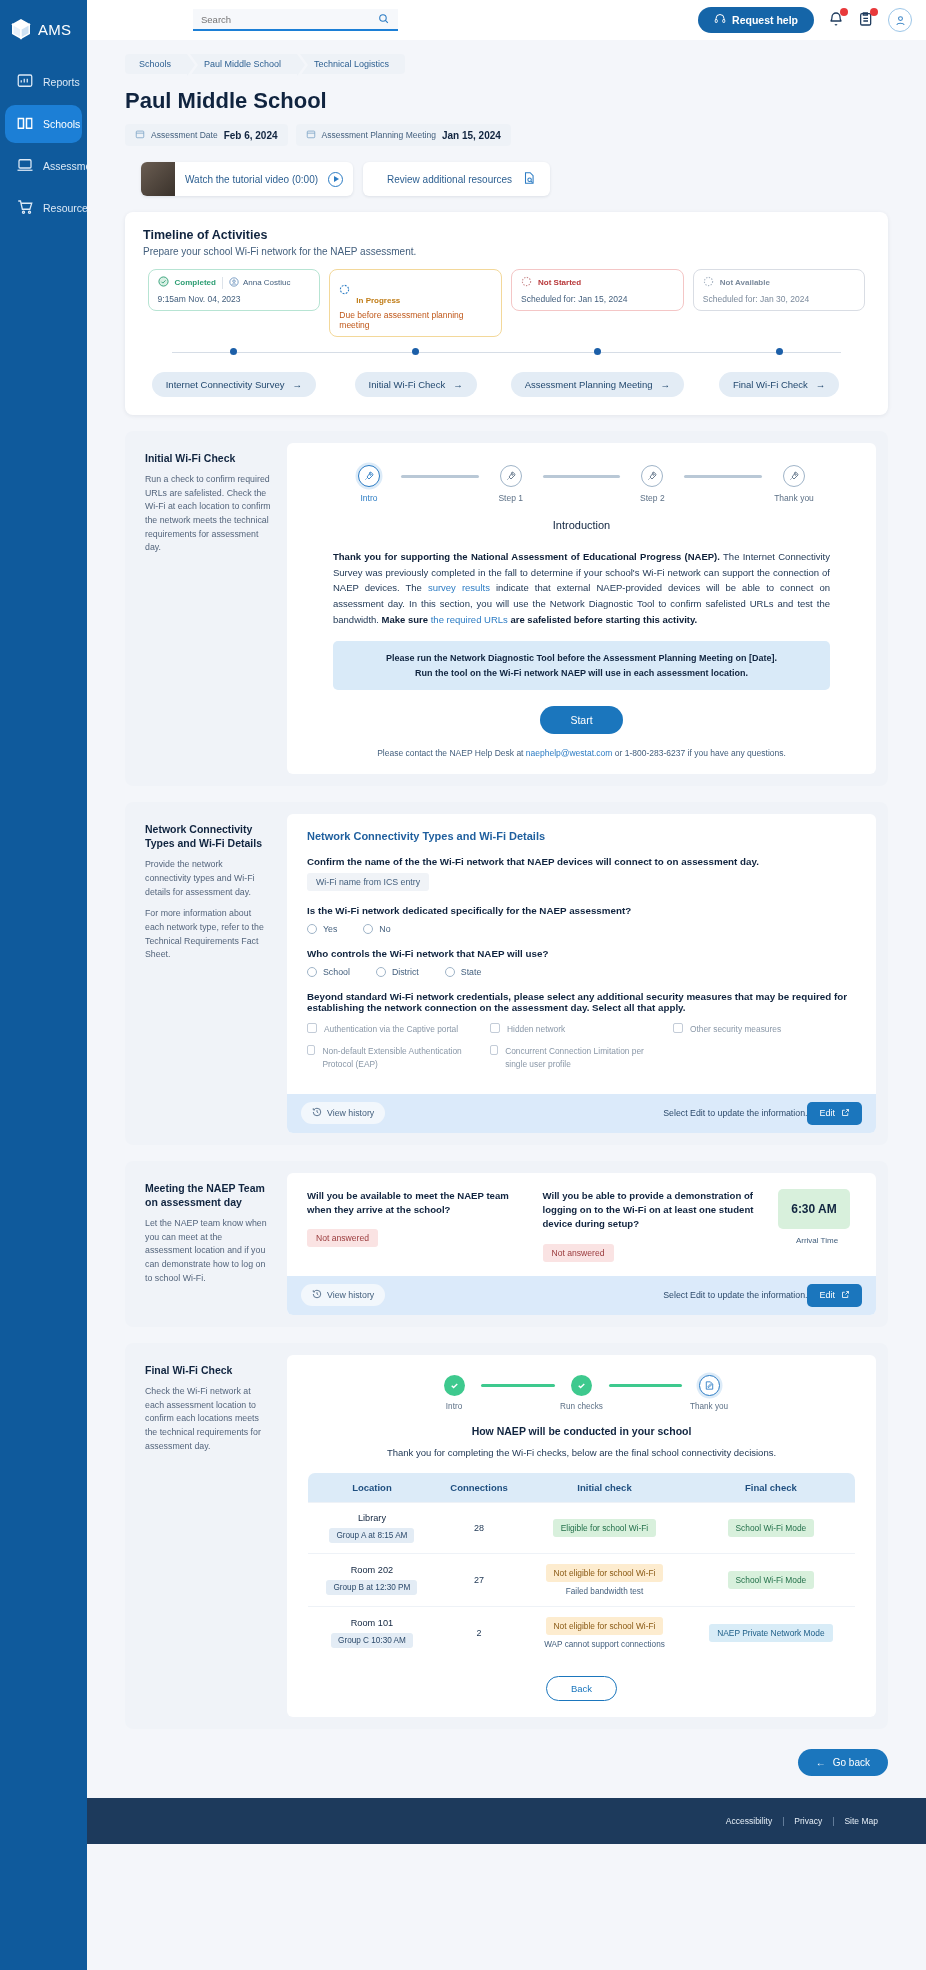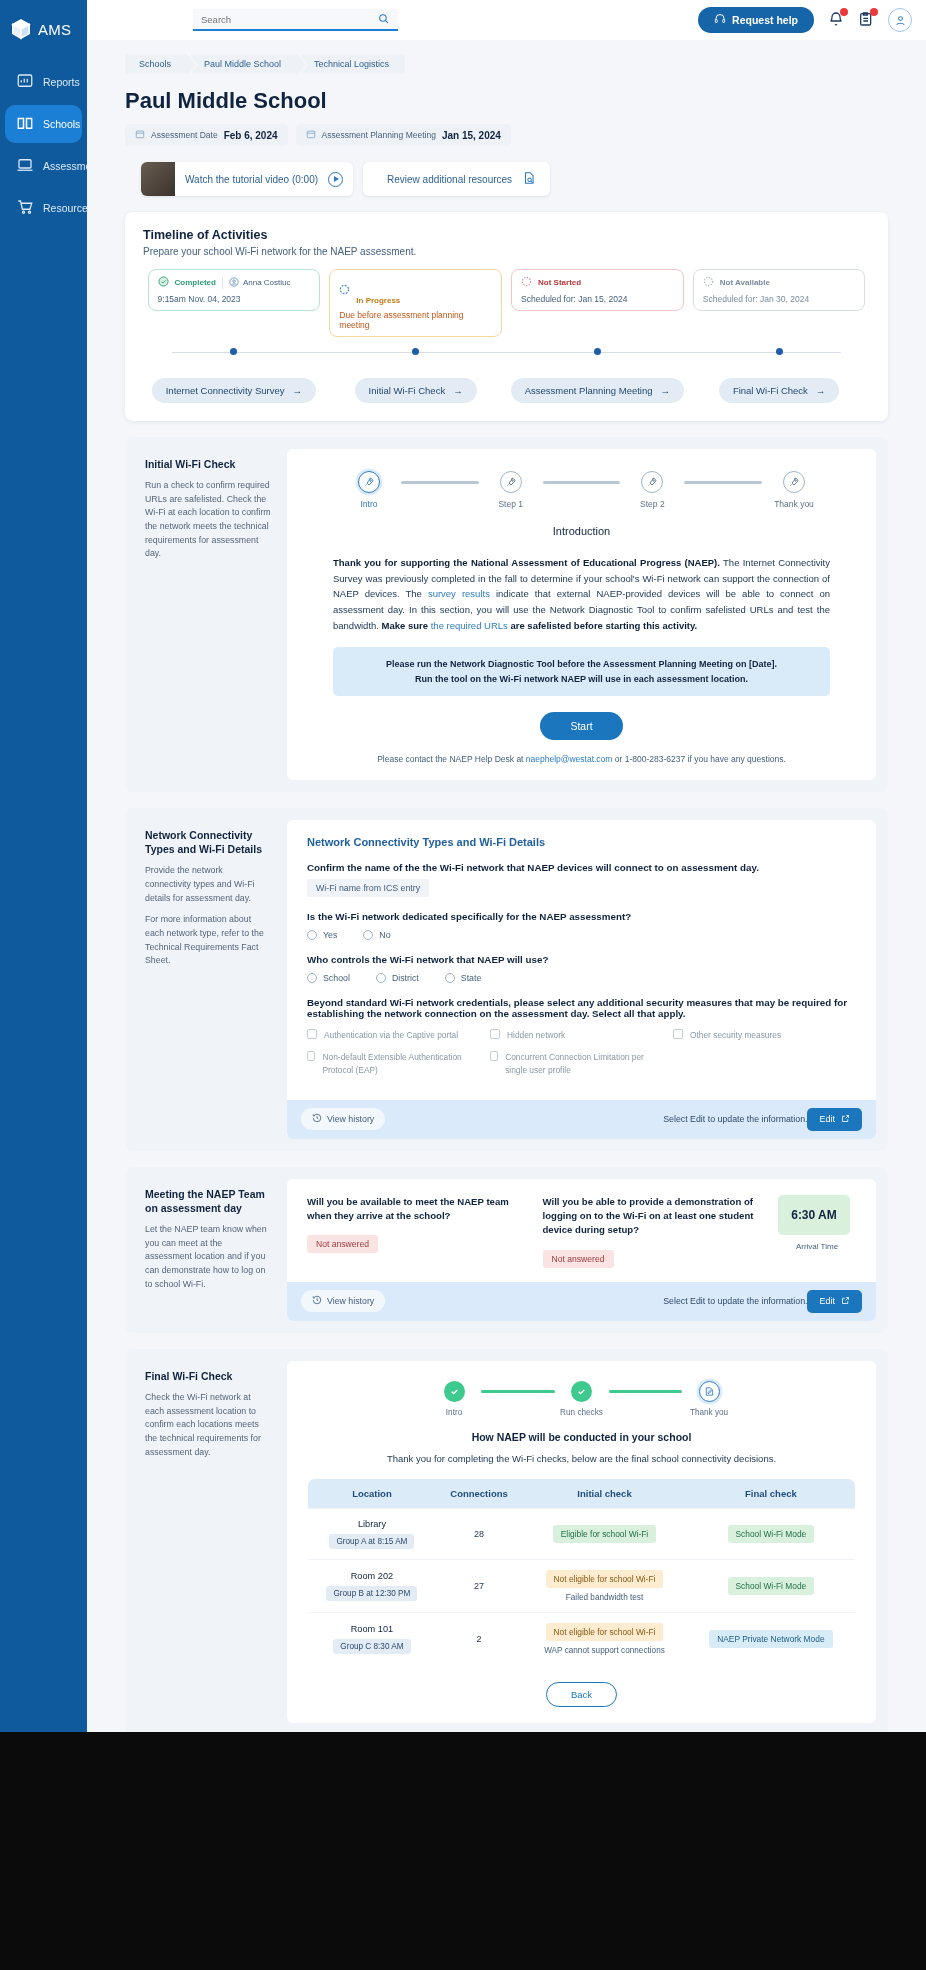--- a/index.html
+++ b/index.html
@@ -3,21 +3,21 @@
 <meta charset="utf-8">
 <style>
   * { box-sizing: border-box; margin: 0; padding: 0; }
   html, body { width: 926px; height: 1970px; }
   body {
     font-family: "Liberation Sans", sans-serif;
     background: #0b0b0b;
     color: #1f3864;
     font-size: 11px;
   }
-  .app { position: relative; width: 926px; height: 1732px; background: #f4f6fa; overflow: hidden; display: flex; }
+  .app { position: relative; width: 926px; height: 1970px; background: #f4f6fa; overflow: hidden; display: flex; }
 
   
   .sidebar {
     width: 87px; background: #0f5a9c; flex: 0 0 87px;
     display: flex; flex-direction: column; align-items: stretch; padding-top: 10px;
   }
   .brand { display: flex; align-items: center; gap: 6px; padding: 8px 0 8px 10px; }
   .brand .logo { width: 22px; height: 22px; }
   .brand .name { color: #fff; font-size: 15px; letter-spacing: .3px; }
   .nav { margin-top: 14px; display: flex; flex-direction: column; gap: 2px; }
@@ -138,21 +138,21 @@
   .tl-status.notavail .lbl { color: #7b8a9c; }
   .tl-status.notavail .line2 { color: #7b8a9c; }
   .who { display: flex; align-items: center; gap: 4px; border-left: 1px solid #dde3ea; padding-left: 6px; color: #44607e; font-weight: normal; }
 
   .tl-axis { position: relative; height: 18px; margin-top: 7px; }
   .tl-axis .bar { position: absolute; left: 4%; right: 4%; top: 8px; height: 1px; background: #d6dde6; }
   .tl-axis .nodes { position: absolute; left: 0; right: 0; top: 4px; display: flex; }
   .tl-axis .node-cell { flex: 1; display: flex; justify-content: center; }
   .tl-axis .node { width: 7px; height: 7px; border-radius: 50%; background: #1c5fa8; }
 
-  .tl-btns { display: flex; margin-top: 16px; }
+  .tl-btns { display: flex; margin-top: 10px; }
   .tl-btn-cell { flex: 1; display: flex; justify-content: center; }
   .tl-pill {
     background: #e3ecf5; color: #23496f; border: 0; border-radius: 16px;
     padding: 7px 14px; font-size: 9.5px; display: flex; align-items: center; gap: 8px;
     cursor: pointer; font-family: "Liberation Sans", sans-serif; white-space: nowrap;
   }
 
   
   .stepper { display: flex; justify-content: center; align-items: flex-start; padding: 6px 30px 0 30px; }
   .step { display: flex; flex-direction: column; align-items: center; width: 64px; }
@@ -834,21 +834,21 @@
                   <span class="pill-amber">Not eligible for school Wi-Fi</span>
                   <div class="note-sub">Failed bandwidth test</div>
                 </td>
                 <td>
                   <span class="pill-green">School Wi-Fi Mode</span>
                 </td>
               </tr>
               <tr>
                 <td>
                   <div class="loc-name">Room 101</div>
-                  <span class="grp">Group C  8:30 AM</span>
+                  <span class="grp">Group C  10:30 AM</span>
                 </td>
                 <td>2</td>
                 <td>
                   <span class="pill-amber">Not eligible for school Wi-Fi</span>
                   <div class="note-sub">WAP cannot support connections</div>
                 </td>
                 <td>
                   <span class="pill-blue">NAEP Private Network Mode</span>
                 </td>
               </tr>

